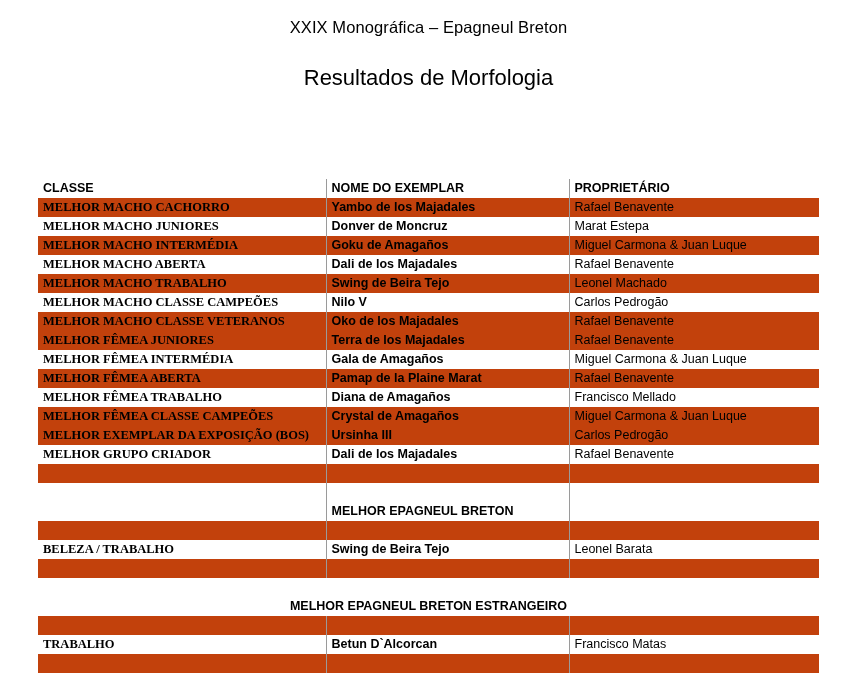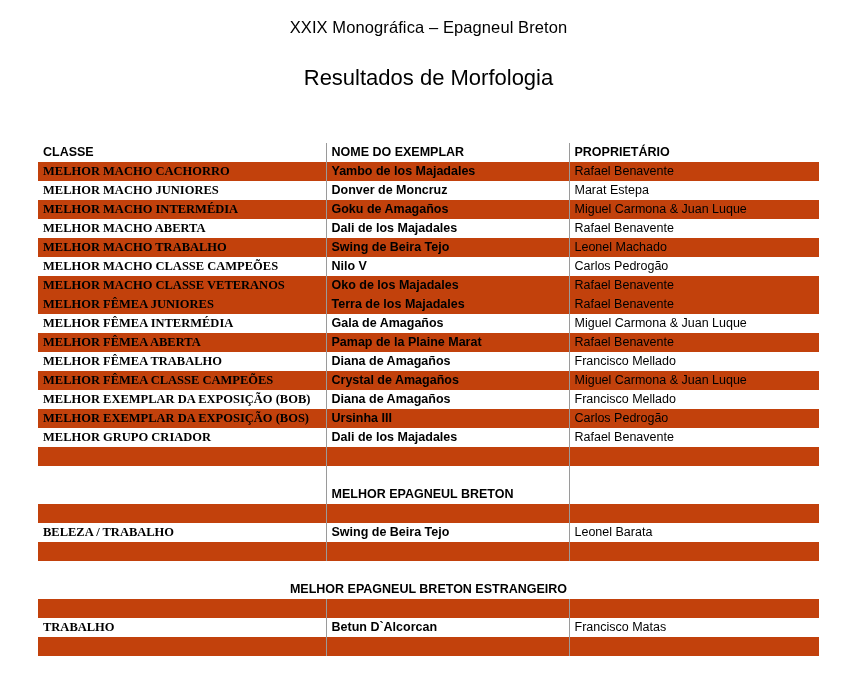--- a/index.html
+++ b/index.html
@@ -38,20 +38,21 @@
   .table-wrap {
     position: absolute;
     left: 38px;
     top: 143px;
     width: 781px;
   }
   table.results {
     border-collapse: collapse;
     width: 781px;
     table-layout: fixed;
+    margin-top: 36px;
   }
   table.results td {
     padding: 0 0 0 5px;
     height: 19px;
     line-height: 19px;
     vertical-align: middle;
     font-size: 12.5px;
     overflow: hidden;
     white-space: nowrap;
   }
@@ -188,25 +189,20 @@
         <tr class="plain">
           <td class="cell-class">MELHOR FÊMEA TRABALHO</td>
           <td class="cell-name">Diana de Amagaños</td>
           <td class="cell-owner">Francisco Mellado</td>
         </tr>
         <tr class="shaded">
           <td class="cell-class">MELHOR FÊMEA CLASSE CAMPEÕES</td>
           <td class="cell-name">Crystal de Amagaños</td>
           <td class="cell-owner">Miguel Carmona &amp; Juan Luque</td>
         </tr>
-        <tr class="plain">
-          <td class="cell-class">MELHOR EXEMPLAR DA EXPOSIÇÃO (BOB)</td>
-          <td class="cell-name">Diana de Amagaños</td>
-          <td class="cell-owner">Francisco Mellado</td>
-        </tr>
         <tr class="shaded">
           <td class="cell-class">MELHOR EXEMPLAR DA EXPOSIÇÃO (BOS)</td>
           <td class="cell-name">Ursinha III</td>
           <td class="cell-owner">Carlos Pedrogão</td>
         </tr>
         <tr class="plain">
           <td class="cell-class">MELHOR GRUPO CRIADOR</td>
           <td class="cell-name">Dali de los Majadales</td>
           <td class="cell-owner">Rafael Benavente</td>
         </tr>

